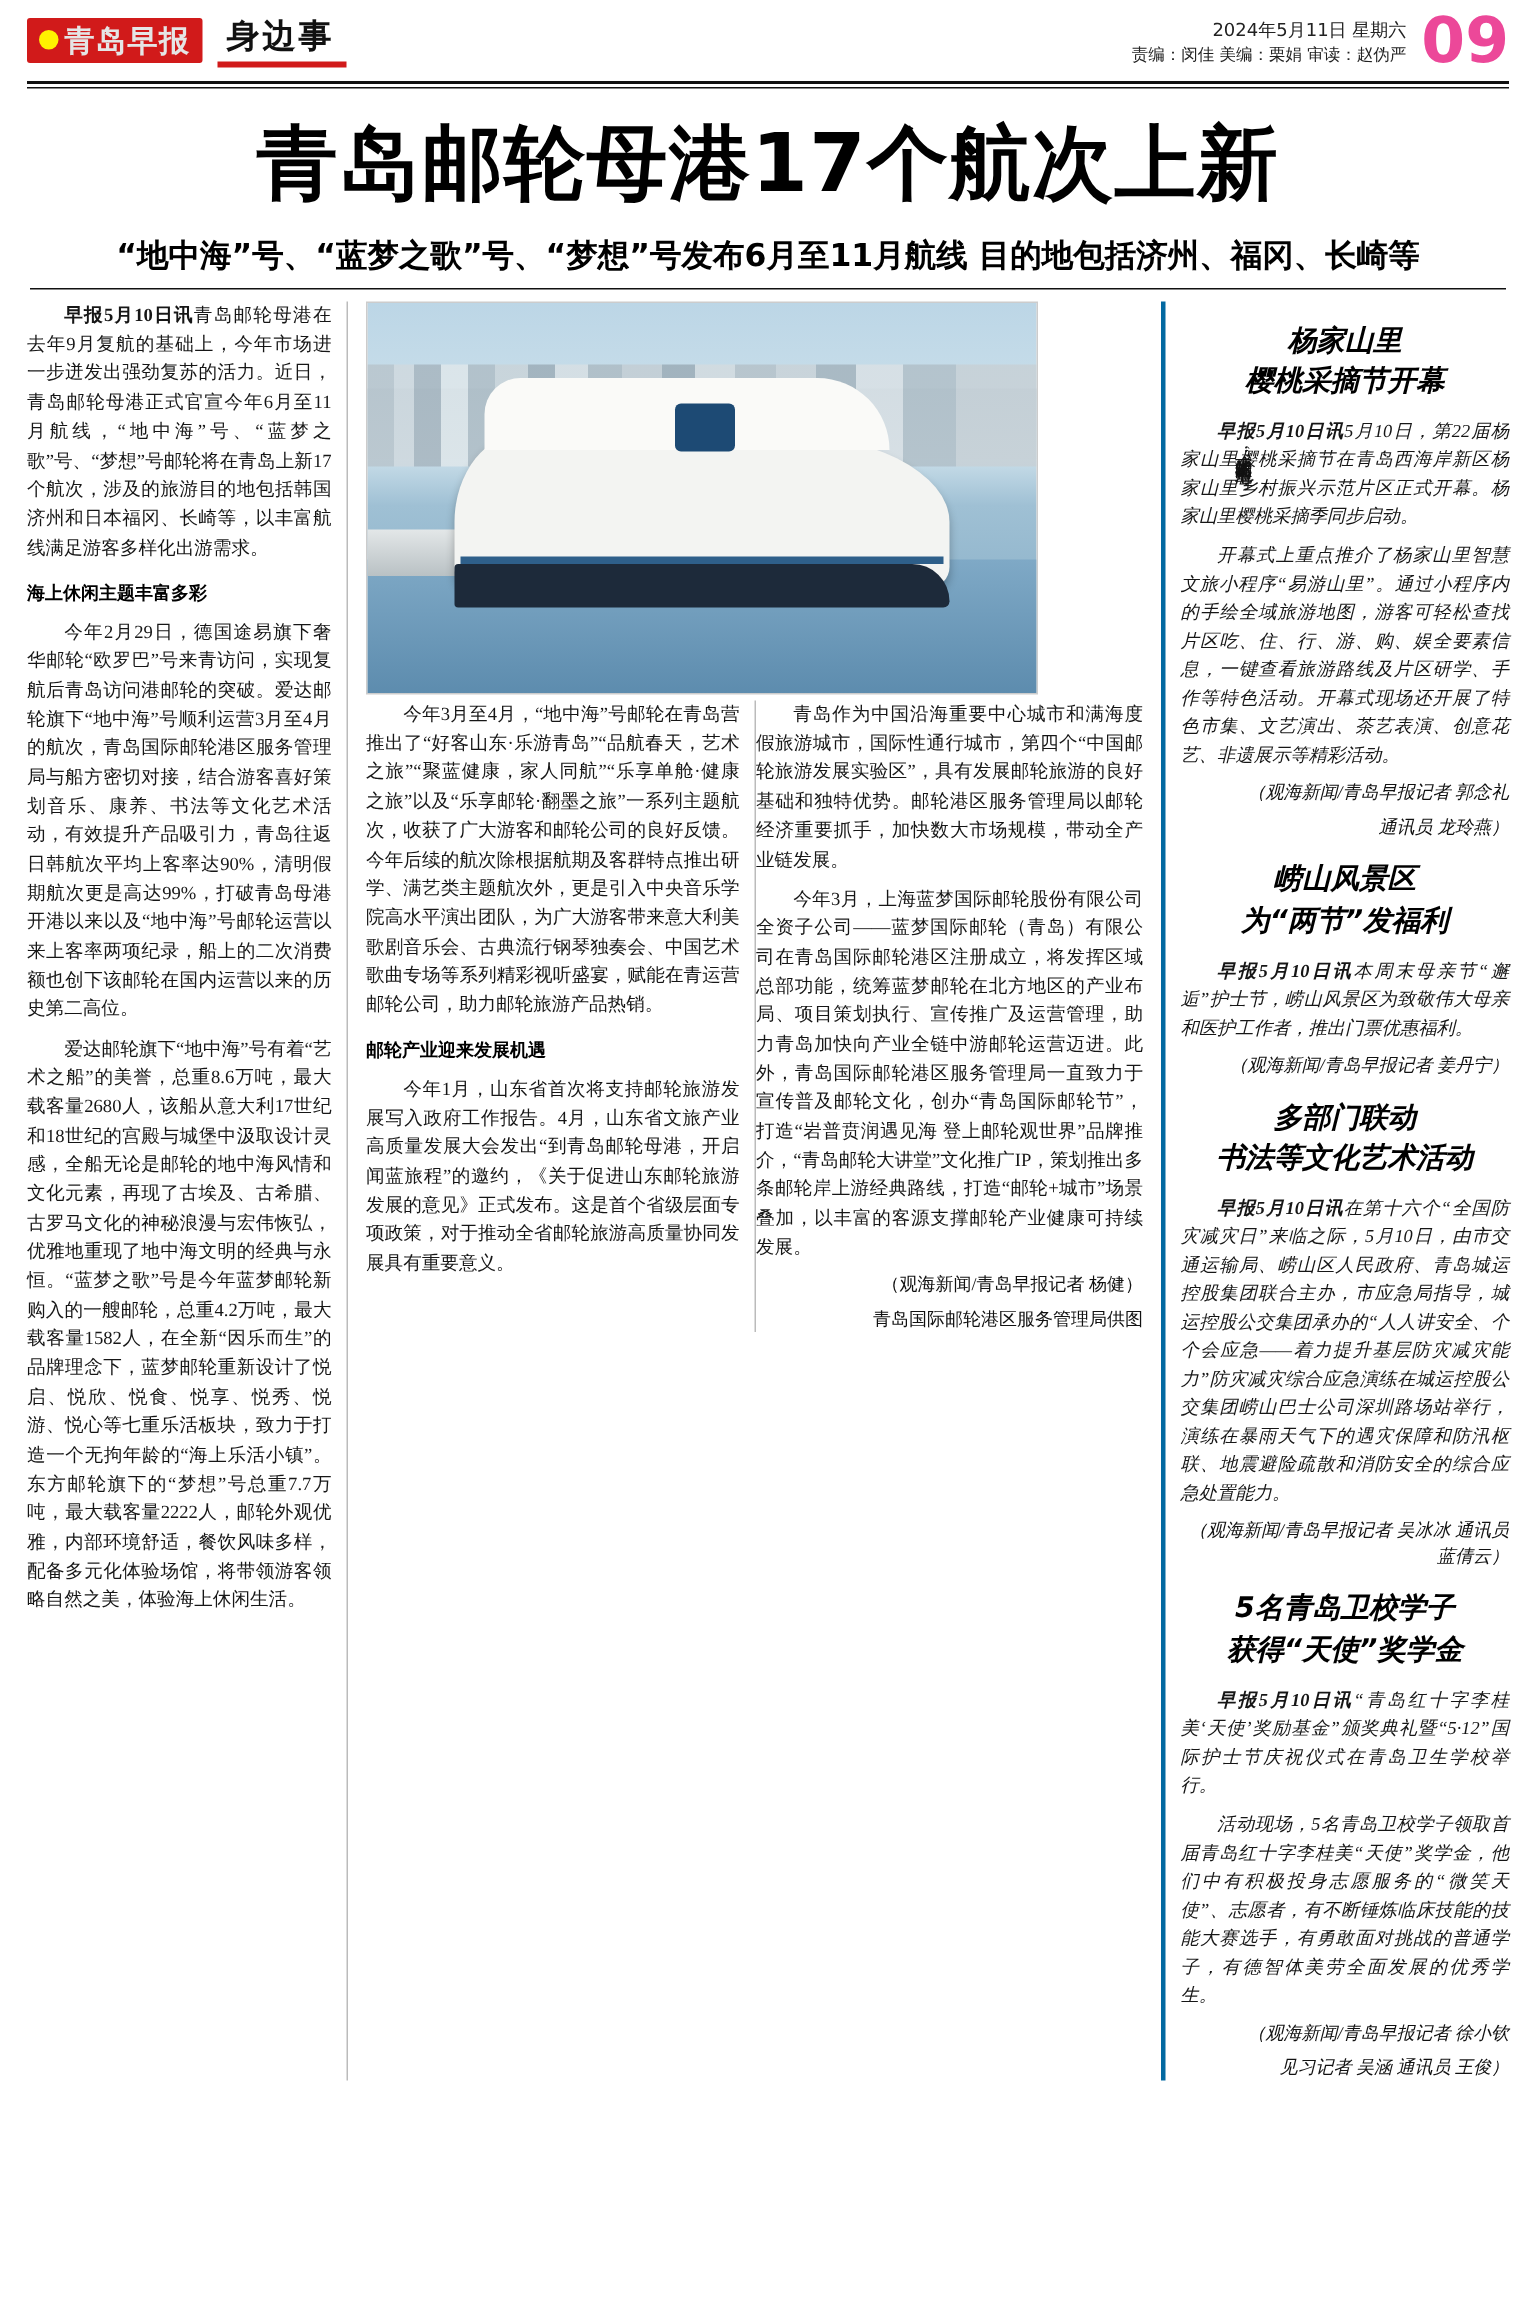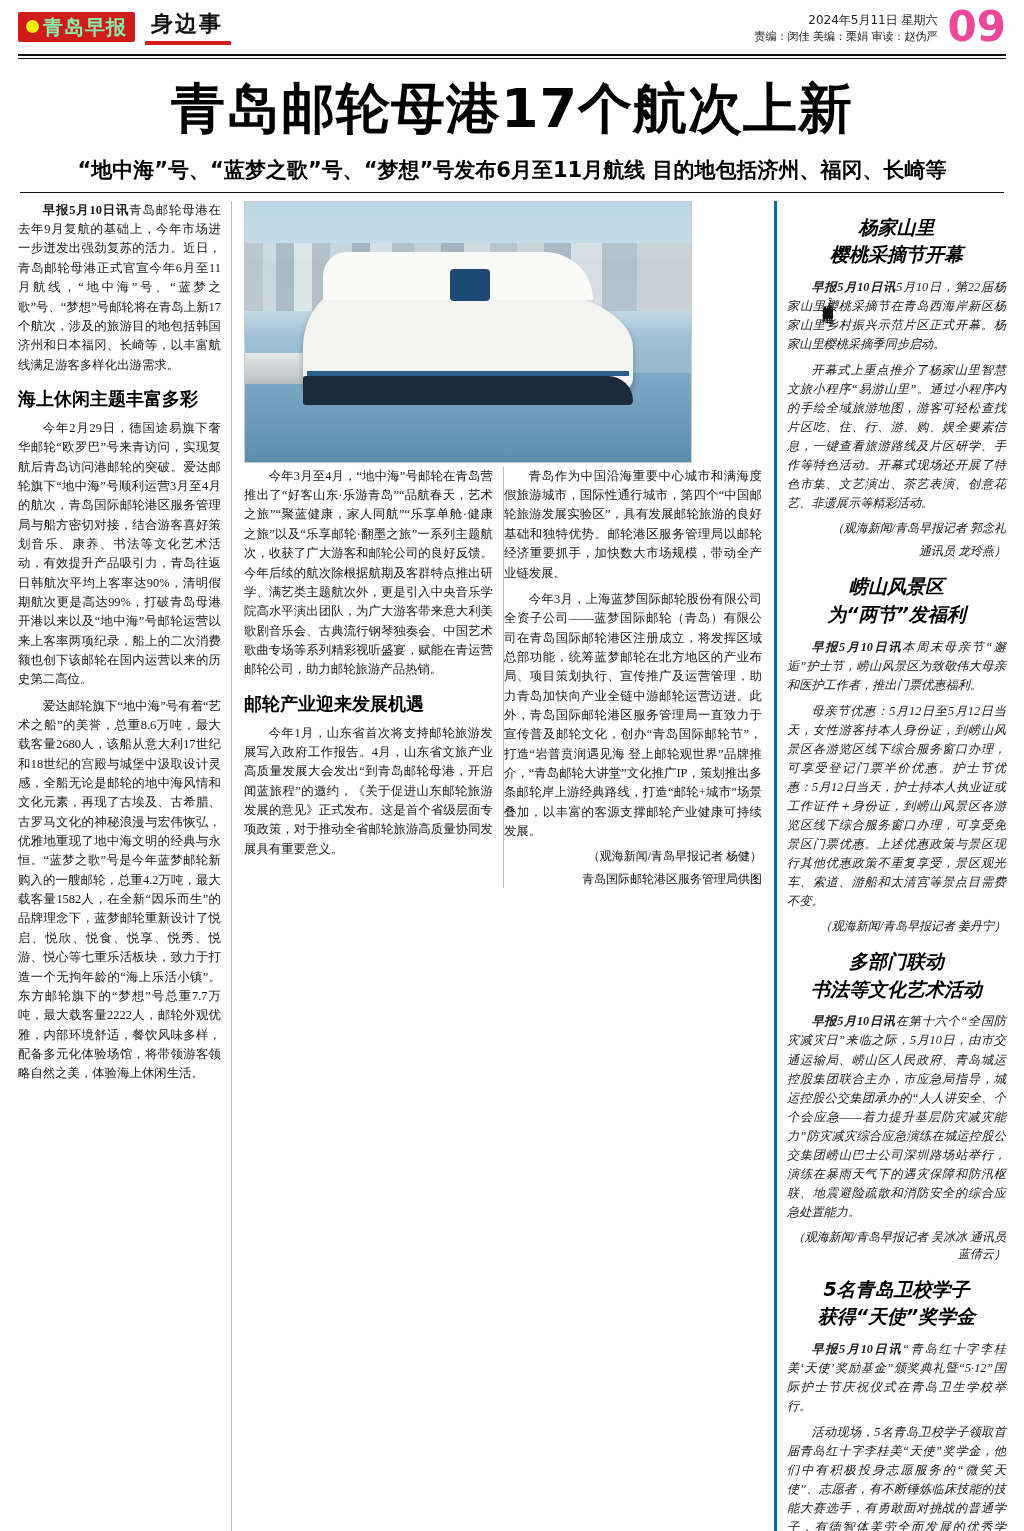--- a/index.html
+++ b/index.html
@@ -15,21 +15,21 @@
   }
   .page { width: 1024px; height: 1531px; position: relative; padding: 0 14px; }
 
   
   .masthead {
     display: flex; align-items: center; justify-content: space-between;
     padding: 8px 4px 6px 4px;
   }
   .mast-left { display: flex; align-items: center; gap: 10px; }
   .logo-box {
-    background: #d11a1a; color: #86efac; font-weight: bold; font-size: 20px;
+    background: #d11a1a; color: #e5e5e5; font-weight: bold; font-size: 20px;
     padding: 5px 8px; letter-spacing: 1px; border-radius: 2px;
     font-family: "DejaVu Sans", sans-serif; line-height: 1;
     display: flex; align-items: center; gap: 4px;
   }
   .logo-sun { width: 13px; height: 13px; background: #fff200; border-radius: 50%; display: inline-block; }
   .mast-section {
     font-size: 22px; font-weight: bold; letter-spacing: 2px; color: #111;
     font-family: Liberation Sans, sans-serif;
     border-bottom: 4px solid #d11a1a; padding: 0 8px 2px 6px;
   }
@@ -56,21 +56,21 @@
   
   .main-grid { display: grid; grid-template-columns: 218px 1fr 236px; gap: 0; }
   .col { padding: 0 10px; }
   .col-left { border-right: 1px solid #bbb; padding-left: 4px; }
   .col-right { border-left: 3px solid #0369a1; padding-right: 4px; font-style: italic; }
   .col-mid { padding: 0 12px; }
 
   p.body { font-size: 12.4px; line-height: 1.56; text-align: justify; margin: 0 0 7px 0;
            text-indent: 2em; color: #161616; }
   .lead-tag { font-weight: bold; }
-  .sec-title { font-size: 18px; font-weight: bold; font-family: "DejaVu Sans", sans-serif;
+  .sec-title { font-size: 12px; font-weight: bold; font-family: "DejaVu Sans", sans-serif;
                margin: 12px 0 8px 0; color: #000; }
   .byline { font-size: 12px; text-align: right; margin: 6px 0 0 0; color: #111; }
   .photo {
     width: 100%; height: 262px; border: 1px solid #ccc; position: relative; overflow: hidden;
     background: linear-gradient(#bcd6e6 0%, #cfe2ec 38%, #9fc0d4 52%, #7fa8c2 100%);
   }
   .sky-hills { position: absolute; top: 22%; left: 0; right: 0; height: 18%;
                background: linear-gradient(#9fb6c4, #c6d6de); opacity: .75; }
   .city {
     position: absolute; top: 16%; left: 0; right: 0; height: 26%;
@@ -184,21 +184,20 @@
         <p class="body"><span class="lead-tag">早报5月10日讯</span><span>5月10日，第22届杨家山里樱桃采摘节在青岛西海岸新区杨家山里乡村振兴示范片区正式开幕。杨家山里樱桃采摘季同步启动。</span></p>
         <p class="body">开幕式上重点推介了杨家山里智慧文旅小程序“易游山里”。通过小程序内的手绘全域旅游地图，游客可轻松查找片区吃、住、行、游、购、娱全要素信息，一键查看旅游路线及片区研学、手作等特色活动。开幕式现场还开展了特色市集、文艺演出、茶艺表演、创意花艺、非遗展示等精彩活动。</p>
         <p class="byline">（观海新闻/青岛早报记者 郭念礼</p>
         <p class="byline">通讯员 龙玲燕）</p>
       </div>
 
       <div>
         <div class="sec-title">崂山风景区</div>
         <div class="sec-title" style="margin-top:-8px;">为“两节”发福利</div>
         <p class="body"><span class="lead-tag">早报5月10日讯</span><span>本周末母亲节“邂逅”护士节，崂山风景区为致敬伟大母亲和医护工作者，推出门票优惠福利。</span></p>
-        <p class="body">母亲节优惠：5月12日至5月12日当天，女性游客持本人身份证，到崂山风景区各游览区线下综合服务窗口办理，可享受登记门票半价优惠。护士节优惠：5月12日当天，护士持本人执业证或工作证件＋身份证，到崂山风景区各游览区线下综合服务窗口办理，可享受免景区门票优惠。上述优惠政策与景区现行其他优惠政策不重复享受，景区观光车、索道、游船和太清宫等景点目需费不变。</p>
         <p class="byline">（观海新闻/青岛早报记者 姜丹宁）</p>
       </div>
 
       <div>
         <div class="sec-title">多部门联动</div>
         <div class="sec-title" style="margin-top:-8px;">书法等文化艺术活动</div>
         <p class="body"><span class="lead-tag">早报5月10日讯</span><span>在第十六个“全国防灾减灾日”来临之际，5月10日，由市交通运输局、崂山区人民政府、青岛城运控股集团联合主办，市应急局指导，城运控股公交集团承办的“人人讲安全、个个会应急——着力提升基层防灾减灾能力”防灾减灾综合应急演练在城运控股公交集团崂山巴士公司深圳路场站举行，演练在暴雨天气下的遇灾保障和防汛枢联、地震避险疏散和消防安全的综合应急处置能力。</span></p>
         <p class="byline">（观海新闻/青岛早报记者 吴冰冰 通讯员 蓝倩云）</p>
       </div>
 

